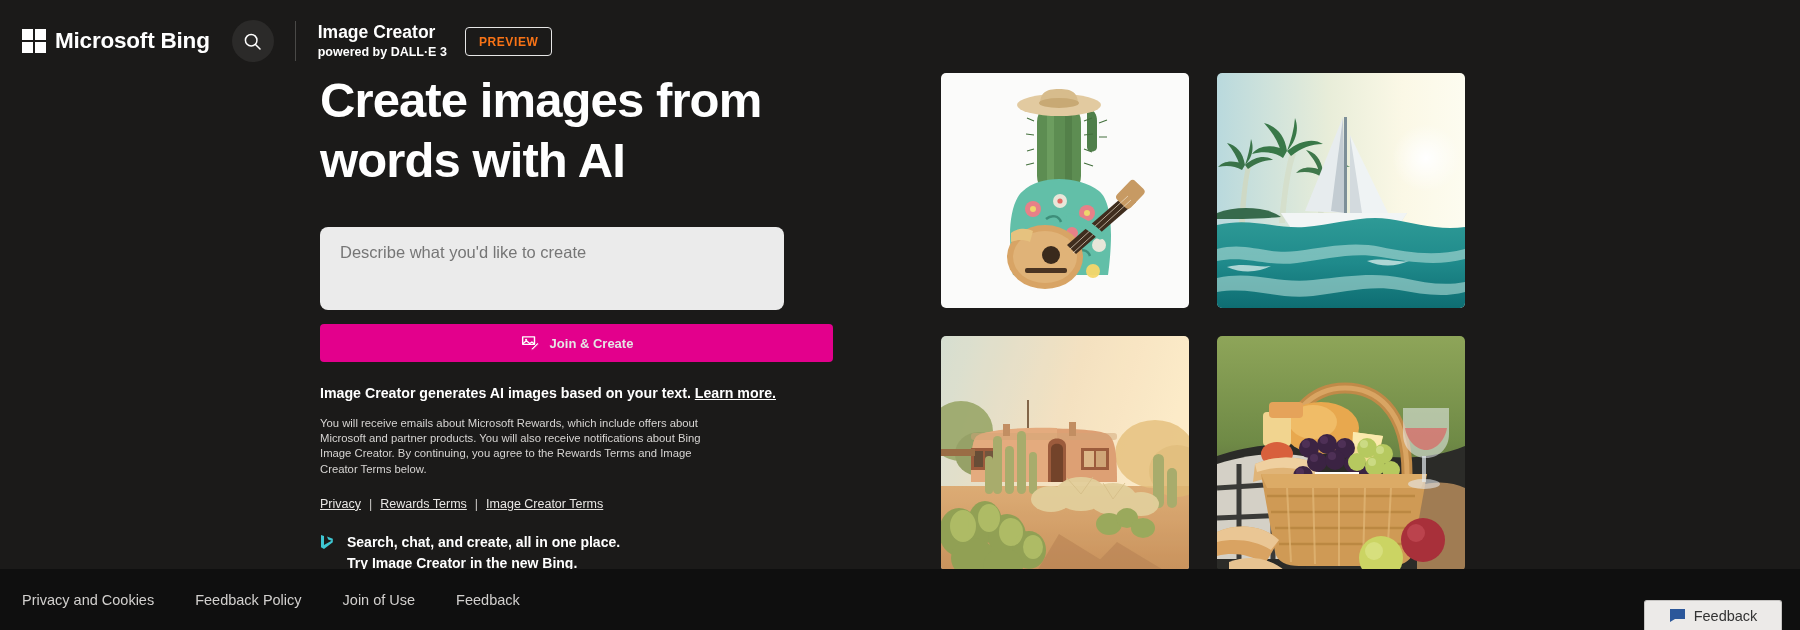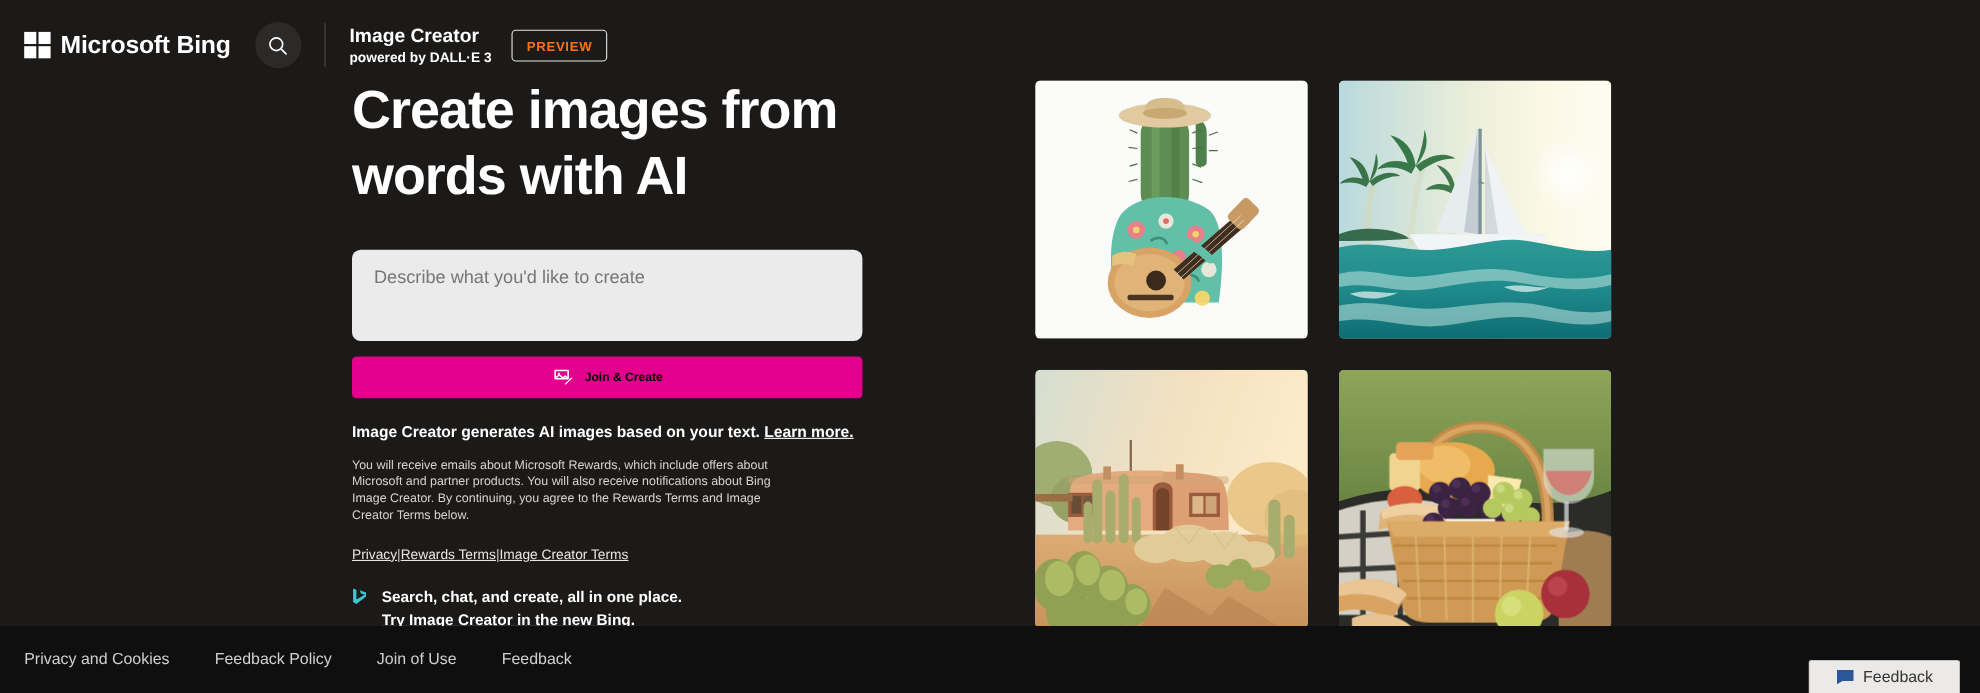--- a/index.html
+++ b/index.html
@@ -140,28 +140,28 @@
     font-size: 16.5px;
     color: #404040;
     resize: none;
     outline: none;
     display: block;
   }
   .prompt-box::placeholder { color: #767676; }
 
   .join-btn {
     margin-top: 14px;
-    width: 464px;
+    width: 513px;
     height: 38px;
     background: #e3008c;
     border: none;
     border-radius: 4px;
-    color: #000000;
+    color: #e5e5e5;
     font-family: "Liberation Sans", sans-serif;
-    font-size: 11px;
+    font-size: 13px;
     font-weight: bold;
     display: flex;
     align-items: center;
     justify-content: center;
     gap: 10px;
     cursor: pointer;
   }
   .join-btn svg { display: block; }
 
   .gen-note {
@@ -181,21 +181,21 @@
     color: #d6d4d2;
     font-size: 11.3px;
     line-height: 15.2px;
     width: 390px;
   }
 
   .links-row {
     margin-top: 20px;
     display: flex;
     align-items: center;
-    gap: 0;
+    gap: 8px;
     font-size: 12.5px;
   }
   .links-row a {
     color: #e8e6e3;
     text-decoration: underline;
   }
   .links-row .sep { color: #c8c6c4; }
 
   .bing-promo {
     margin-top: 21px;

